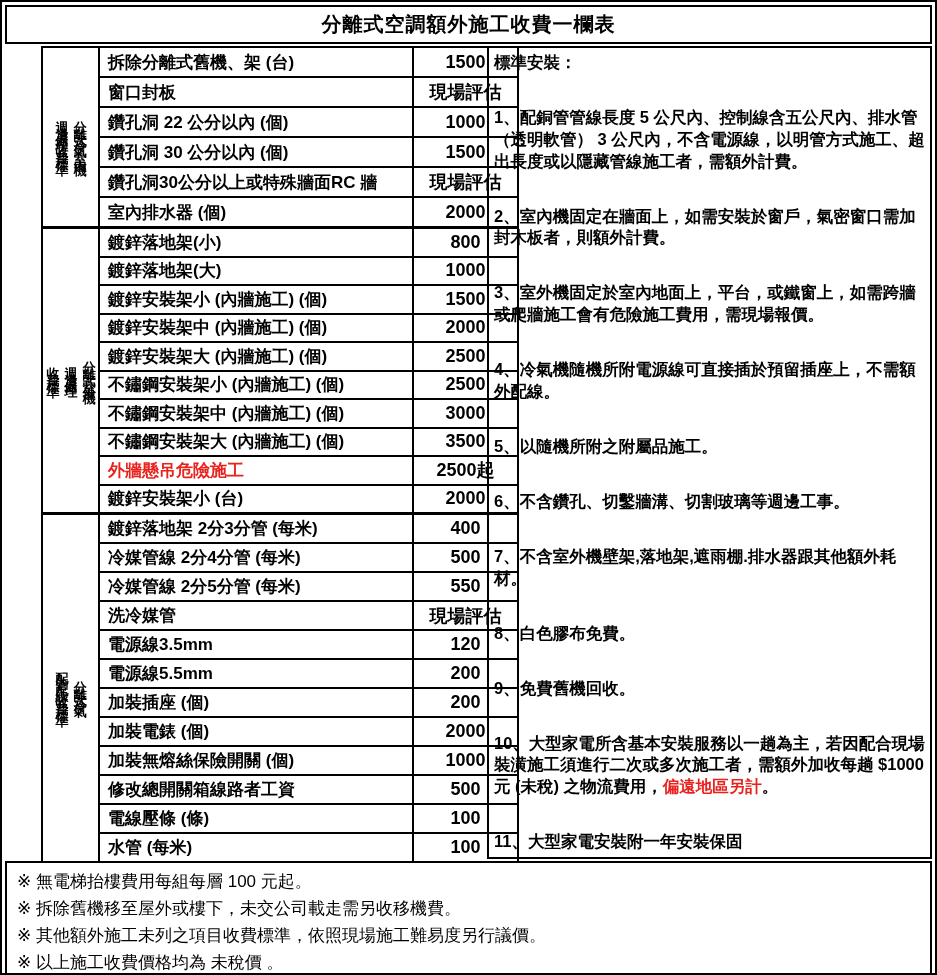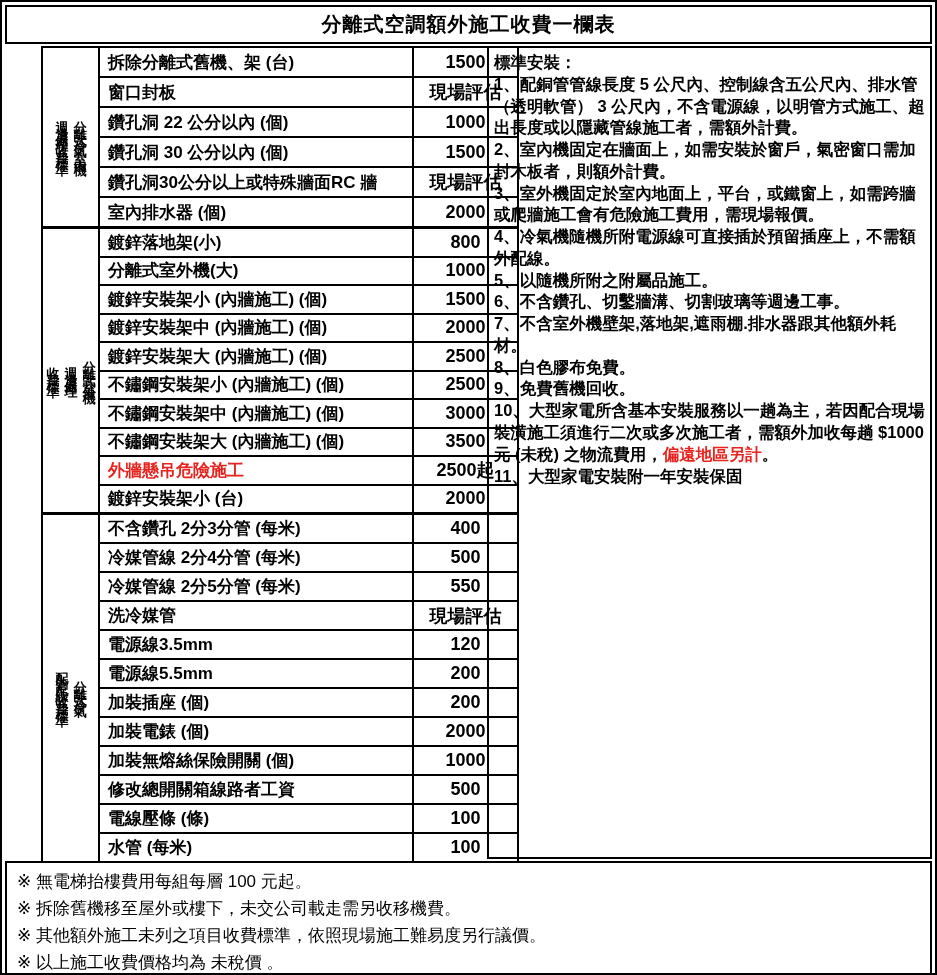--- a/index.html
+++ b/index.html
@@ -85,21 +85,21 @@
     font-weight: bold;
     white-space: nowrap;
   }
   .red { color: var(--red); border-radius: 6px; }
 
   .notes-panel {
     flex: 1;
     border: 2px solid var(--border);
     display: flex;
     flex-direction: column;
-    justify-content: flex-start;
+    justify-content: space-between;
     padding: 4px 5px;
     font-size: 16.5px;
     font-weight: bold;
     line-height: 1.32;
   }
   .note-line { text-align: left; }
 
   .footer-box {
     border: 2px solid var(--border);
     flex: 1;
@@ -164,21 +164,21 @@
           </colgroup>
         <tbody>
             <tr>
           <td class="label-cell" rowspan="10"><span class="vlabel">分離式室外機
 週邊處理
 收費標準</span></td>
           <td class="item-cell">鍍鋅落地架(小)</td>
           <td class="price-cell">800</td>
         </tr>
         <tr>
-          <td class="item-cell">分離式室外機(大)</td>
+          <td class="item-cell">鍍鋅落地架(大)</td>
           <td class="price-cell">1000</td>
         </tr>
         <tr>
           <td class="item-cell">鍍鋅安裝架小 (內牆施工) (個)</td>
           <td class="price-cell">1500</td>
         </tr>
         <tr>
           <td class="item-cell">鍍鋅安裝架中 (內牆施工) (個)</td>
           <td class="price-cell">2000</td>
         </tr>
@@ -212,21 +212,21 @@
       <table class="section-table" id="sec3">
         <colgroup>
             <col class="c-label">
             <col class="c-item">
             <col class="c-price">
           </colgroup>
         <tbody>
             <tr>
           <td class="label-cell" rowspan="12"><span class="vlabel">分離式冷氣
 配管配線收費標準</span></td>
-          <td class="item-cell">不含鑽孔 2分3分管 (每米)</td>
+          <td class="item-cell">鍍鋅落地架 2分3分管 (每米)</td>
           <td class="price-cell">400</td>
         </tr>
         <tr>
           <td class="item-cell">冷媒管線 2分4分管 (每米)</td>
           <td class="price-cell">500</td>
         </tr>
         <tr>
           <td class="item-cell">冷媒管線 2分5分管 (每米)</td>
           <td class="price-cell">550</td>
         </tr>

